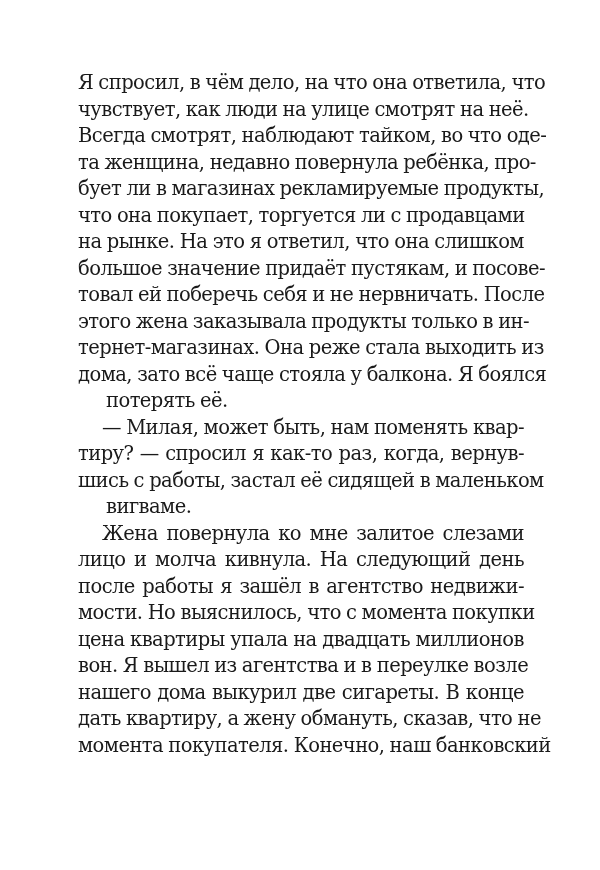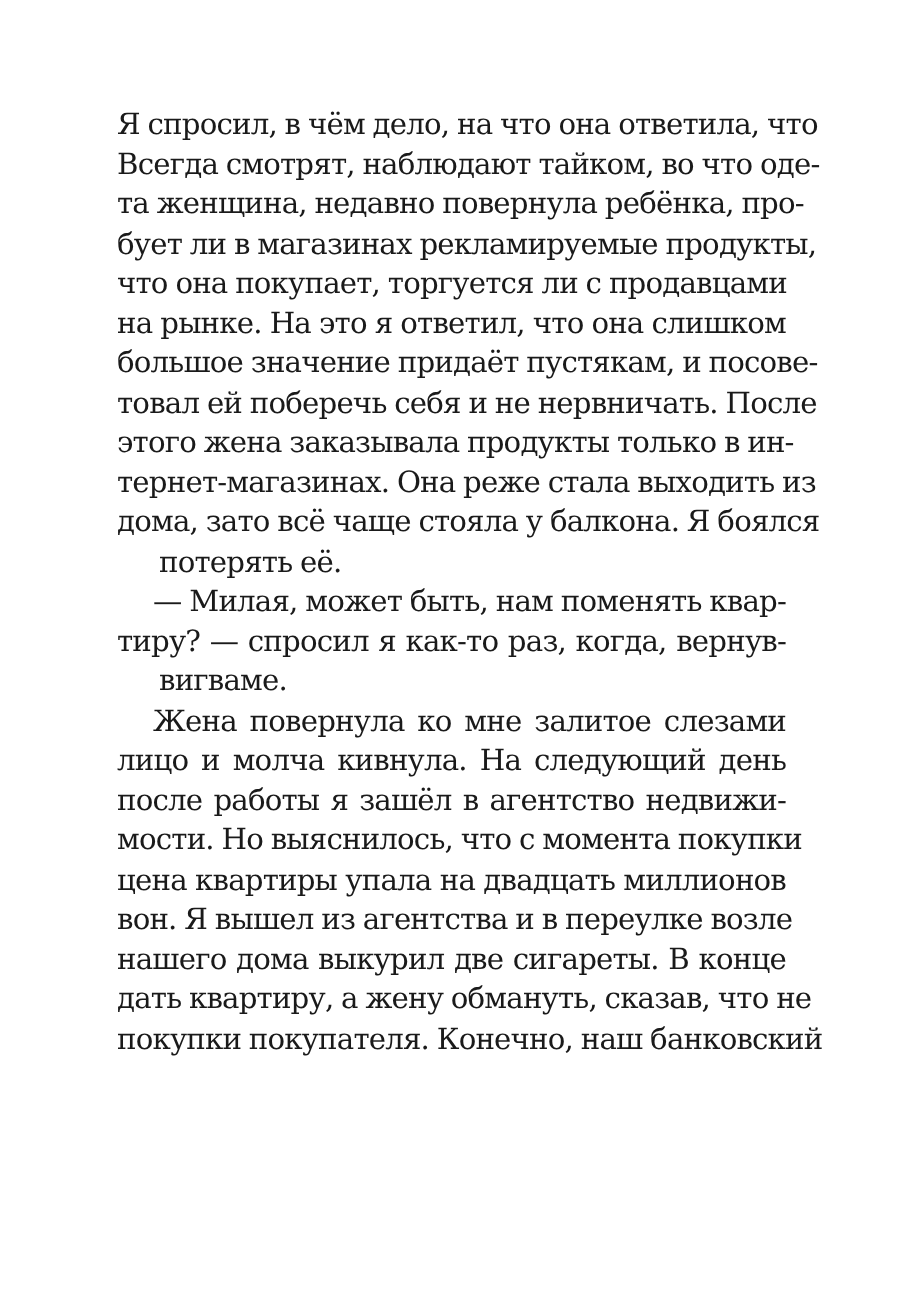--- a/index.html
+++ b/index.html
@@ -57,38 +57,40 @@
       color: #4c1d95;
       padding-left: 44px;
     }
   </style>
 </head>
 <body>
 
 <div class="page">
   <div class="text-block">
     <span class="line">Я спросил, в чём дело, на что она ответила, что</span>
+    <span class="line">чувствует, как люди на улице смотрят на неё.</span>
     <span class="line">Всегда смотрят, наблюдают тайком, во что оде-</span>
     <span class="line">та женщина, недавно повернула ребёнка, про-</span>
     <span class="line">бует ли в магазинах рекламируемые продукты,</span>
     <span class="line">что она покупает, торгуется ли с продавцами</span>
     <span class="line">на рынке. На это я ответил, что она слишком</span>
     <span class="line">большое значение придаёт пустякам, и посове-</span>
     <span class="line">товал ей поберечь себя и не нервничать. После</span>
     <span class="line">этого жена заказывала продукты только в ин-</span>
     <span class="line">тернет-магазинах. Она реже стала выходить из</span>
     <span class="line">дома, зато всё чаще стояла у балкона. Я боялся</span>
     <span class="line last">потерять её.</span>
     <span class="line indent">— Милая, может быть, нам поменять квар-</span>
     <span class="line">тиру? — спросил я как-то раз, когда, вернув-</span>
+    <span class="line">шись с работы, застал её сидящей в маленьком</span>
     <span class="line last">вигваме.</span>
     <span class="line indent">Жена повернула ко мне залитое слезами</span>
     <span class="line">лицо и молча кивнула. На следующий день</span>
     <span class="line">после работы я зашёл в агентство недвижи-</span>
     <span class="line">мости. Но выяснилось, что с момента покупки</span>
     <span class="line">цена квартиры упала на двадцать миллионов</span>
     <span class="line">вон. Я вышел из агентства и в переулке возле</span>
     <span class="line">нашего дома выкурил две сигареты. В конце</span>
     <span class="line">дать квартиру, а жену обмануть, сказав, что не</span>
-    <span class="line">покупки покупателя. Конечно, наш банковский</span>
+    <span class="line">момента покупателя. Конечно, наш банковский</span>
   </div>
   <div class="page-number">24</div>
 </div>
 
 </body></html>

